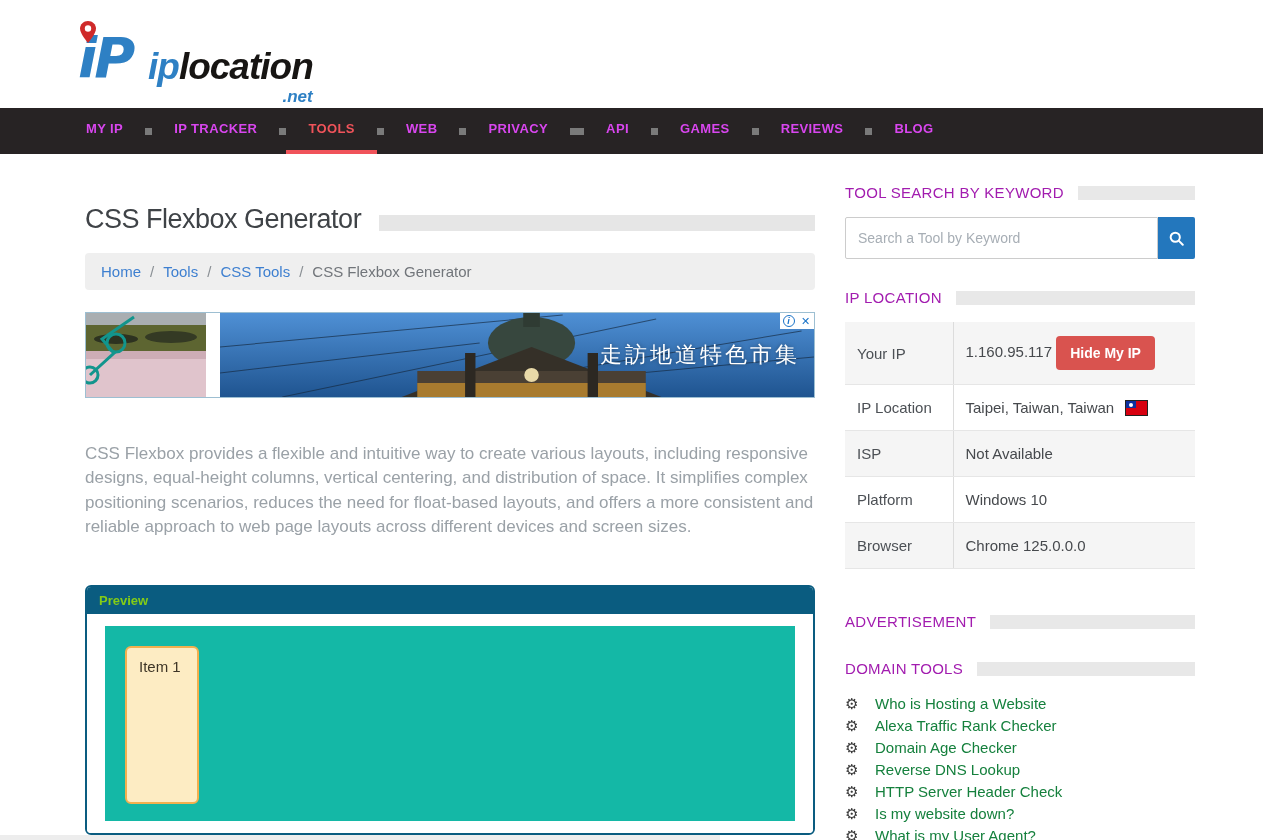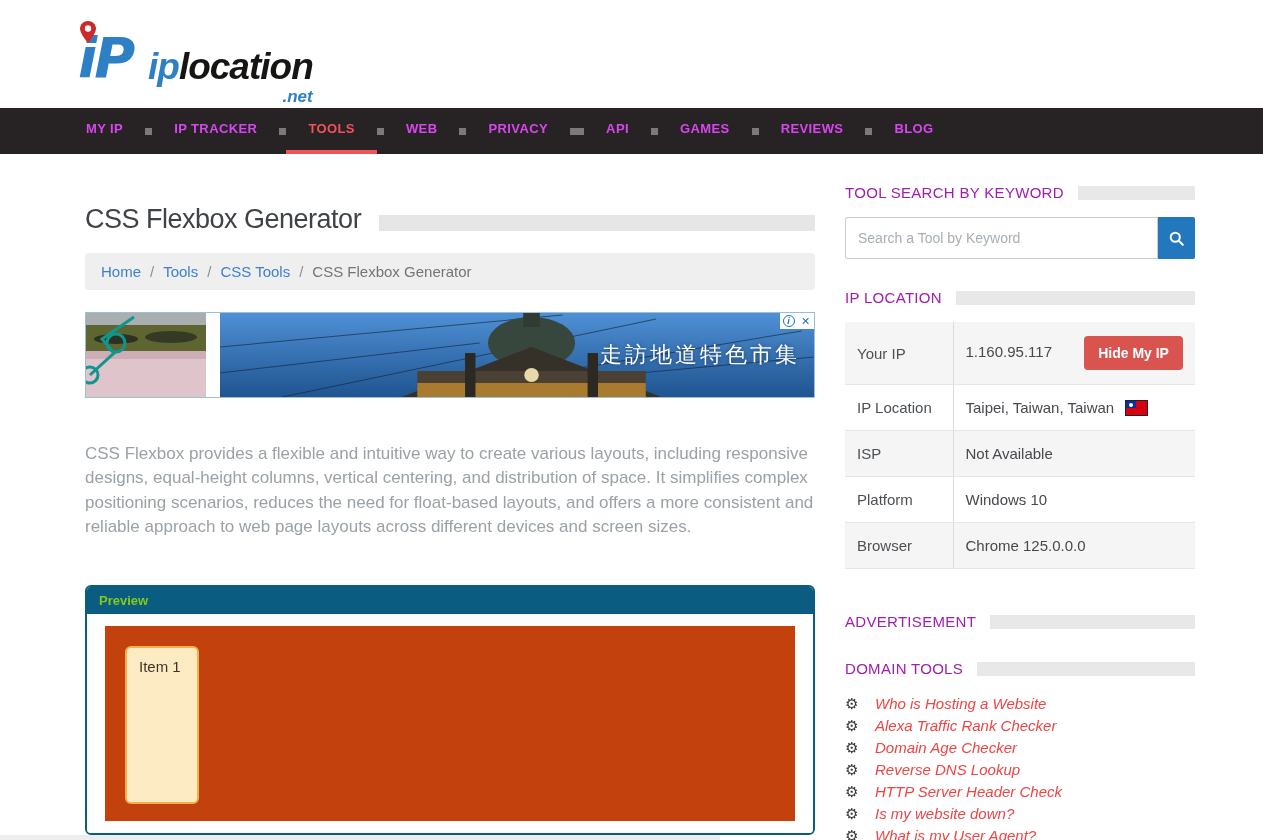--- a/index.html
+++ b/index.html
@@ -70,21 +70,21 @@
                        line-height:11px; text-align:center; font-size:9px; }
 
   
   .desc { margin-top:44px; font-size:17px; line-height:1.43; color:#9aa1a7; }
 
   
   .preview { margin-top:46px; border:2px solid #0a5c80; border-radius:6px; overflow:hidden; }
   .preview-header { background:#0a5c80; color:#84cc16; font-size:13px; font-weight:bold;
                     padding:6px 12px; }
   .preview-body { background:#fff; padding:12px 18px; }
-  .flex-container { background:#c2410c; height:195px; padding:20px; display:flex; }
+  .flex-container { background:#14b8a6; height:195px; padding:20px; display:flex; }
   .flex-item { width:74px; height:158px; background:#fdecc3; border:2px solid #f2b04f;
                border-radius:6px; padding:10px 12px; font-size:15px; color:#3e3526; }
 
   
   .side-heading { display:flex; align-items:center; margin-top:30px; }
   .side-heading:first-child { margin-top:30px; }
   .side-heading span { font-size:15px; color:#a21caf; letter-spacing:.3px; white-space:nowrap; }
   .hbar { flex:1; height:14px; background:#e8e8e8; margin-left:14px; }
   .heading-tools { margin-top:30px; }
   .tool-search { display:flex; height:42px; margin-top:16px; }
@@ -93,33 +93,33 @@
   .tool-search input::placeholder { color:#a7aeb5; }
   .tsearch-btn { width:37px; background:#2377bd; border:none; border-radius:0 2px 2px 0;
                  cursor:pointer; display:flex; align-items:center; justify-content:center; }
 
   .ip-table { width:100%; border-collapse:collapse; margin-top:16px; font-size:15px; }
   .ip-table tr:nth-child(odd)  td { background:#f5f5f5; }
   .ip-table tr:nth-child(even) td { background:#fff; }
   .ip-table td { border-bottom:1px solid #e6e6e6; padding:14px 12px; color:#46494d; }
   .ip-table td.lbl { width:108px; border-right:1px solid #dcdcdc; color:#4c5055; }
   .ip-table tr:last-child td { border-bottom:1px solid #e6e6e6; }
-  .hide-ip-btn { margin-left:28px; background:#d9534f; color:#fff; border:none; border-radius:4px;
+  .hide-ip-btn { margin-left:0; background:#d9534f; color:#fff; border:none; border-radius:4px;
                  font-size:14px; font-weight:bold; padding:9px 14px; cursor:pointer;
                  font-family:inherit; vertical-align:middle; }
   .flag { display:inline-block; width:21px; height:14px; background:#d7000f; position:relative;
           vertical-align:-2px; margin-left:8px; box-shadow:0 0 0 1px #222; }
   .flag::before { content:""; position:absolute; left:0; top:0; width:10px; height:7px; background:#0d2f9e; }
   .flag::after { content:""; position:absolute; left:3px; top:1.5px; width:4px; height:4px;
                  background:#fff; border-radius:50%; }
 
   .tools-list { list-style:none; margin-top:18px; }
   .tools-list li { display:flex; align-items:center; margin-bottom:5px; }
   .gear { font-size:15px; color:#3a3a3a; width:17px; margin-right:13px; line-height:17px; }
-  .tools-list a { font-size:15px; color:#ef4444; text-decoration:none; line-height:17px;font-style:italic; }
+  .tools-list a { font-size:15px; color:#15803d; text-decoration:none; line-height:17px; }
 
   .bottom-strip { position:absolute; left:0; bottom:0; width:720px; height:5px; background:#ededed; }
 </style>
 </head>
 <body>
 
 <div class="page">
 
   <header>
     <div class="logo">

